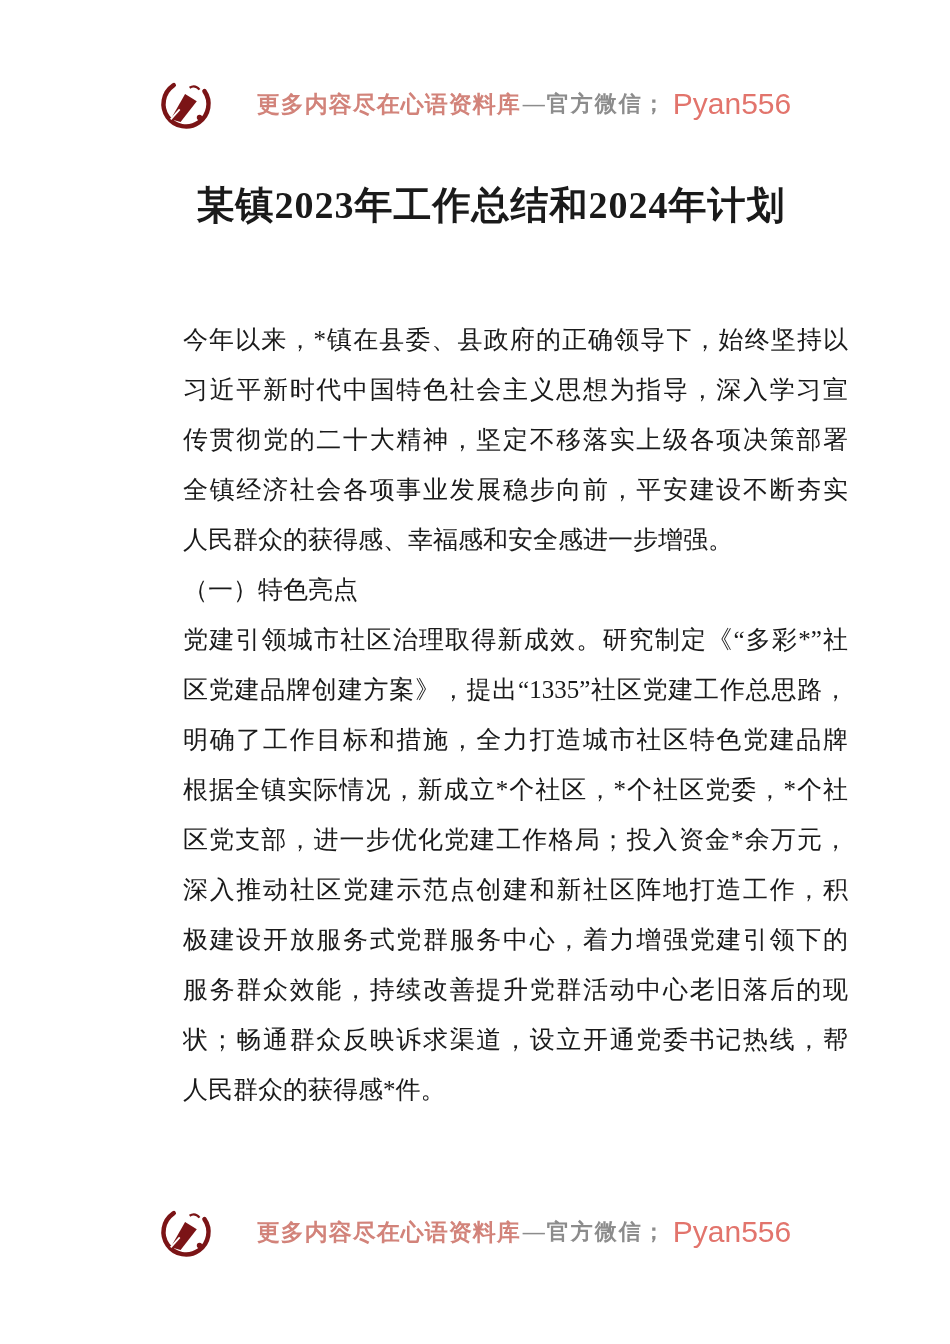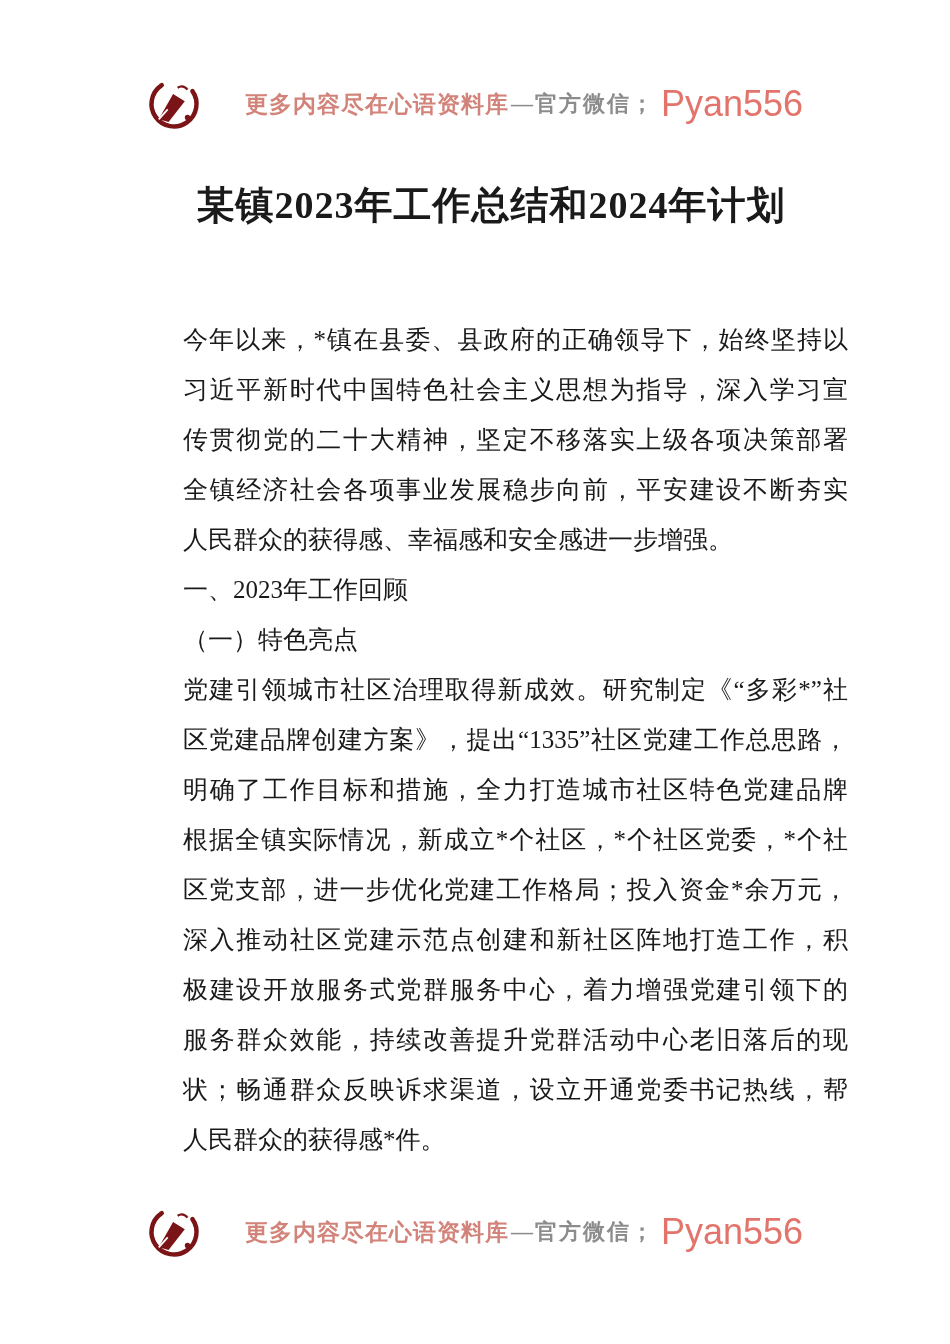--- a/index.html
+++ b/index.html
@@ -33,21 +33,21 @@
   }
   .label{
     color:var(--label-color,#8c8c8c);
     font-size:22px;font-weight:bold;
     letter-spacing:2px;
     margin-left:2px;
   }
   .wxid{
     color:var(--id-color,#e2746c);
     font-family:"Liberation Sans","DejaVu Sans",sans-serif;
-    font-size:36px;
+    font-size:30px;
     margin-left:6px;
   }
   .doc-title{
     position:absolute;top:158px;left:0;width:950px;
     margin:16px;
     text-align:center;
     font-size:38px;line-height:62px;
     font-weight:bold;
     color:var(--text-color,#1a1a1a);
     letter-spacing:1px;
@@ -89,21 +89,20 @@
 </div>
 
 <h1 class="doc-title">某镇2023年工作总结和2024年计划</h1>
 
 <div class="content">
   <div class="line">今年以来，*镇在县委、县政府的正确领导下，始终坚持以</div>
   <div class="line">习近平新时代中国特色社会主义思想为指导，深入学习宣</div>
   <div class="line">传贯彻党的二十大精神，坚定不移落实上级各项决策部署</div>
   <div class="line">全镇经济社会各项事业发展稳步向前，平安建设不断夯实</div>
   <div class="line no-stretch">人民群众的获得感、幸福感和安全感进一步增强。</div>
-  <div class="line no-stretch">一、2023年工作回顾</div>
   <div class="line no-stretch">（一）特色亮点</div>
   <div class="line">党建引领城市社区治理取得新成效。研究制定《“多彩*”社</div>
   <div class="line">区党建品牌创建方案》，提出“1335”社区党建工作总思路，</div>
   <div class="line">明确了工作目标和措施，全力打造城市社区特色党建品牌</div>
   <div class="line">根据全镇实际情况，新成立*个社区，*个社区党委，*个社</div>
   <div class="line">区党支部，进一步优化党建工作格局；投入资金*余万元，</div>
   <div class="line">深入推动社区党建示范点创建和新社区阵地打造工作，积</div>
   <div class="line">极建设开放服务式党群服务中心，着力增强党建引领下的</div>
   <div class="line">服务群众效能，持续改善提升党群活动中心老旧落后的现</div>
   <div class="line">状；畅通群众反映诉求渠道，设立开通党委书记热线，帮</div>

